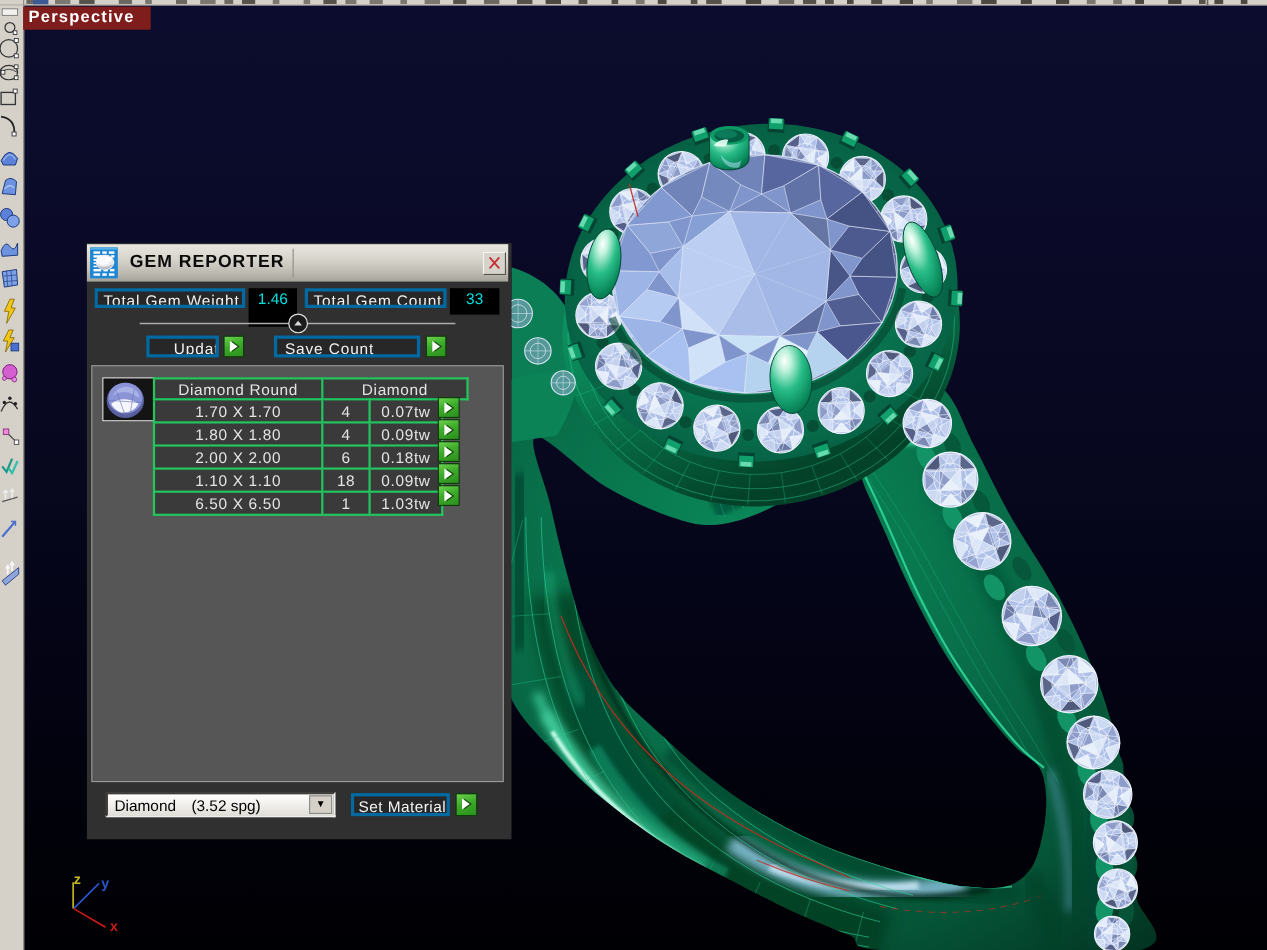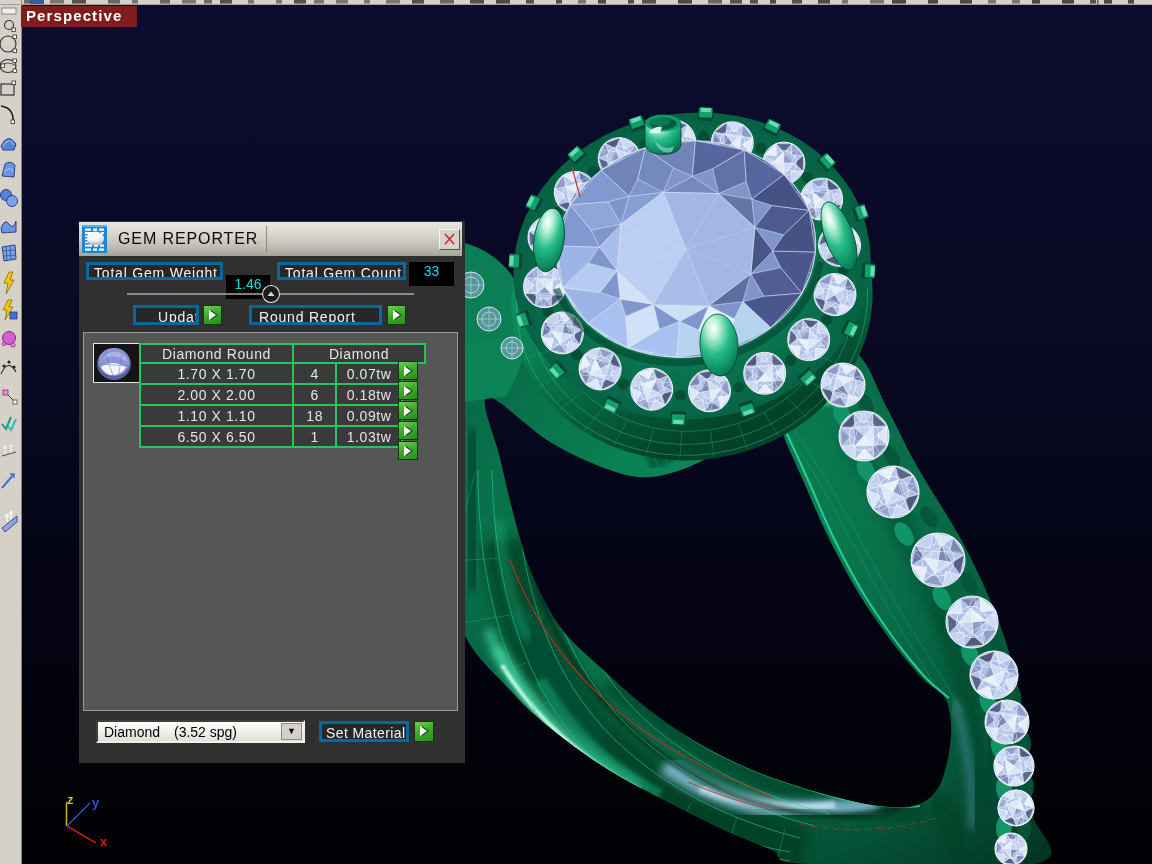--- a/index.html
+++ b/index.html
@@ -11,21 +11,21 @@
 #topstrip{position:absolute;left:0;top:0;width:1152px;height:5px;background:#d5d1c9;}
 #toolbar{position:absolute;left:0;top:0;width:21px;height:864px;background:#d5d1c9;
   border-right:1px solid #8a877f;}
 #persp{position:absolute;left:21px;top:6px;width:116px;height:21px;background:#7f1d1d;
   color:#fff;font-weight:bold;font-size:15px;line-height:20px;padding-left:5px;box-sizing:border-box;letter-spacing:1.1px;}
 
 #dlg{position:absolute;left:79px;top:221px;width:386px;height:542px;background:#303030;}
 #dlgtitle{position:absolute;left:0px;top:1px;width:383px;height:34px;
   background:linear-gradient(180deg,#e8e6df 0%,#d8d5cd 38%,#c2bfb7 70%,#a5a29a 100%);}
 #dlgicon{position:absolute;left:3px;top:3px;width:25px;height:28px;background:#1e86d2;}
-#dlgtext{position:absolute;left:39px;top:8px;color:#0a0a0a;font-weight:normal;font-size:16px;letter-spacing:0.9px;text-align:right;}
+#dlgtext{position:absolute;left:39px;top:8px;color:#0a0a0a;font-weight:bold;font-size:16px;letter-spacing:0.9px;text-align:right;}
 #dlgdiv{position:absolute;left:187px;top:4px;width:1px;height:26px;background:#8f8c85;}
 #xbtn{position:absolute;left:360px;top:7px;width:19px;height:19px;background:#d6d3cb;
   border-top:1px solid #f5f4f0;border-left:1px solid #f5f4f0;border-right:1px solid #55534c;border-bottom:1px solid #55534c;}
 .lbl{position:absolute;background:#272727;border:3px solid #0369a1;color:#f2f2f2;
   font-size:14px;box-sizing:border-box;letter-spacing:0.8px;white-space:nowrap;overflow:hidden;}
 .val{position:absolute;background:#000;color:#00e0e0;font-size:14px;text-align:center;box-sizing:border-box;}
 .gbtn{position:absolute;box-sizing:border-box;background:linear-gradient(160deg,#6ed24e 0%,#3cab2a 45%,#2b8f1c 100%);
   border:1px solid #0c3d08;}
 .gbtn:before{content:"";position:absolute;left:7px;top:4px;width:0;height:0;
   border-left:7px solid #1d4d12;border-top:5px solid transparent;border-bottom:5px solid transparent;}
@@ -1096,31 +1096,31 @@
 <path d="M6 16 Q13 20 21 15 Q18 20 12 20 Q8 19 6 16 Z" fill="#b9bcc4"></path>
 <ellipse cx="17.5" cy="10.5" rx="2.5" ry="1.8" fill="#ffffff"></ellipse>
 </svg>
    <div id="dlgtext">GEM REPORTER</div>
    <div id="dlgdiv"></div>
    <div id="xbtn"><svg width="19" height="19">
             <path d="M5.5 4.5 L13.5 13.5 M13.5 4.5 L5.5 13.5" stroke="#c63038" stroke-width="1.7" stroke-linecap="round"></path>
           </svg></div>
  </div>
  <div class="lbl" style="left:7px;top:41px;width:137px;height:18px;line-height:16px;padding-left:5px;">Total Gem Weight</div>
- <div class="val" style="left:147px;top:54px;width:44px;height:24px;line-height:18px;">1.46</div>
+ <div class="val" style="left:147px;top:41px;width:44px;height:35px;line-height:18px;">1.46</div>
  <div class="lbl" style="left:198px;top:41px;width:129px;height:18px;line-height:16px;padding-left:5px;">Total Gem Count</div>
  <div class="val" style="left:330px;top:41px;width:45px;height:24px;line-height:18px;">33</div>
  <svg style="position:absolute;left:0;top:62px;" width="386" height="22" viewBox="0 0 386 22">
    <line x1="48" y1="11" x2="335" y2="11" stroke="#aaa" stroke-width="1.4"></line>
    <circle cx="192" cy="11" r="8.5" fill="#1b1b1b" stroke="#dedede" stroke-width="1.1"></circle>
    <path d="M188.5 13 L192 8.5 L195.5 13 Z" fill="#d8d8d8"></path>
  </svg>
  <div class="lbl" style="left:54px;top:84px;width:66px;height:20px;line-height:18px;padding-left:22px;">Update</div>
  <div class="gbtn" style="left:124px;top:84px;width:19px;height:20px;"></div>
- <div class="lbl" style="left:170px;top:84px;width:133px;height:20px;line-height:18px;padding-left:7px;">Round Report</div>
+ <div class="lbl" style="left:170px;top:84px;width:133px;height:20px;line-height:18px;padding-left:7px;">Save Count</div>
  <div class="gbtn" style="left:308px;top:84px;width:19px;height:20px;"></div>
  <div id="panel">
    <div id="thumb">
      <svg width="46" height="38" viewBox="0 0 46 38">
        <ellipse cx="20" cy="20" rx="17" ry="16" fill="#585f9e"></ellipse>
        <ellipse cx="20" cy="18" rx="15.5" ry="14" fill="#8b94d6"></ellipse>
        <path d="M8 16 Q14 6 24 8 Q32 10 33 18 L26 14 Q18 10 8 16 Z" fill="#aab3e8"></path>
        <path d="M7 23 Q18 15 32 23 Q27 32 16 31 Q9 28 7 23 Z" fill="#f4f6fc"></path>
        <path d="M12 12 L20 34 M28 10 L24 34 M5 20 L36 22" stroke="#6a72b5" stroke-width="0.8" opacity="0.7"></path>
      </svg>
@@ -1129,20 +1129,26 @@
      <tbody>
             <tr>
               <td style="width:151px;height:17px;">Diamond Round</td>
               <td colspan="3" style="width:130px;">Diamond</td>
             </tr>
      <tr>
               <td style="height:19px;">1.70 X 1.70</td>
               <td style="width:41px;">4</td>
               <td style="width:63px;">0.07tw</td>
               <td style="width:22px;background:transparent;border:none;"></td>
+            </tr>
+     <tr>
+              <td style="height:19px;">1.80 X 1.80</td>
+              <td>4</td>
+              <td>0.09tw</td>
+              <td style="background:transparent;border:none;"></td>
             </tr>
      <tr>
               <td style="height:19px;">2.00 X 2.00</td>
               <td>6</td>
               <td>0.18tw</td>
               <td style="background:transparent;border:none;"></td>
             </tr>
      <tr>
               <td style="height:19px;">1.10 X 1.10</td>
               <td>18</td>

